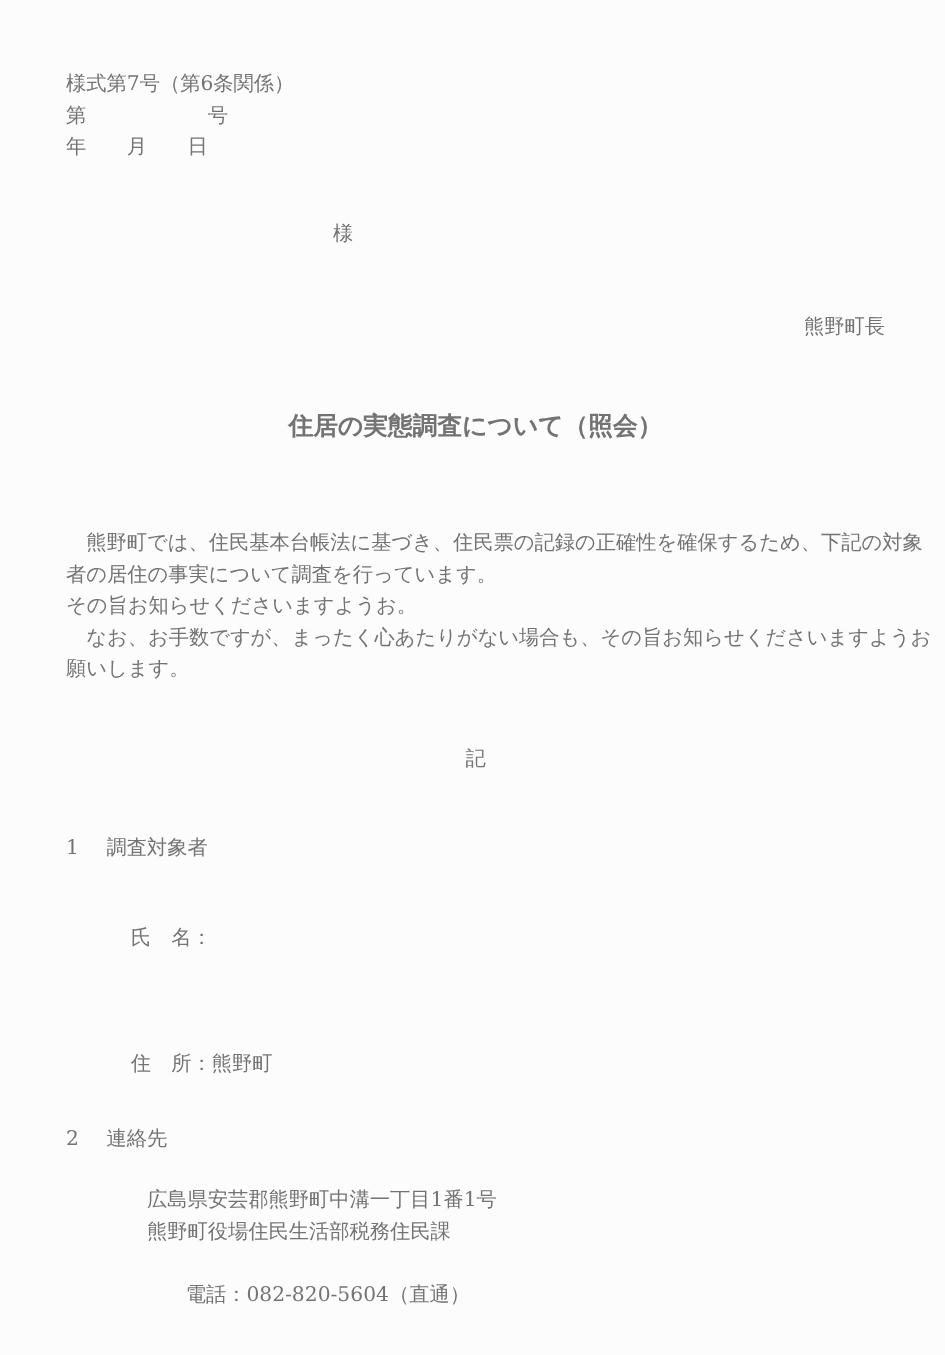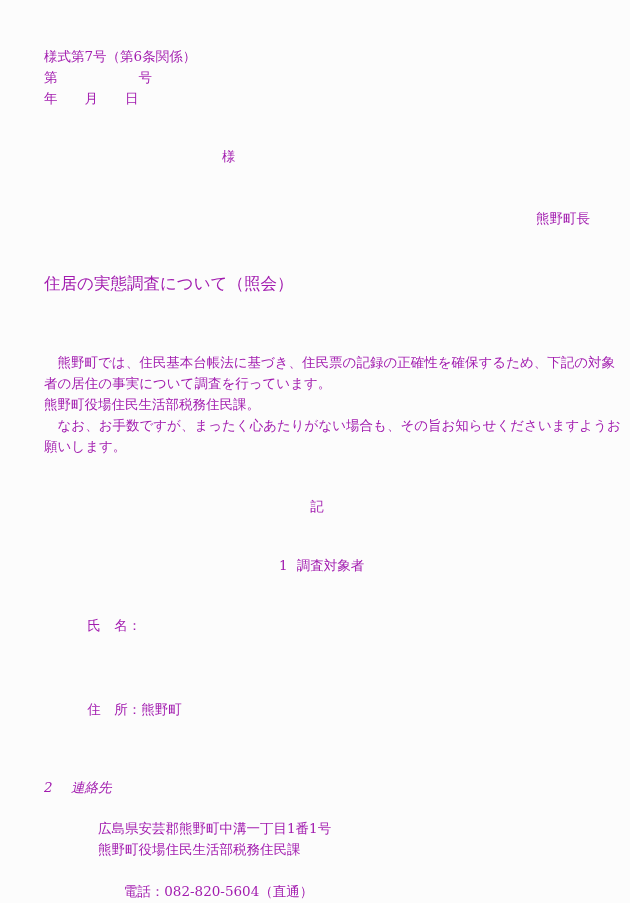--- a/index.html
+++ b/index.html
@@ -7,41 +7,42 @@
     padding: 0;
     background: #fcfcfc;
   }
   .page {
     position: relative;
     width: 630px;
     height: 903px;
     box-sizing: border-box;
     padding: 46px 40px 0 44px;
     background: #fcfcfc;
-    color: #a21caf;
+    color: #737373;
     font-family: "DejaVu Serif", "Liberation Serif", serif;
     font-size: 13.5px;
     line-height: 21px;
     overflow: hidden;
   }
   .line { white-space: pre; }
   .right-line { white-space: pre; }
   .addressee-line { margin-top: 37px; padding-left: 178px; }
   .sender-line { margin-top: 41px; padding-left: 304px; text-align: right; }
   .doc-title {
     margin: 43px 0 0 0;
+    text-align: center;
     font-size: 16.5px;
     line-height: 24px;
-    font-weight: normal;
+    font-weight: bold;
     letter-spacing: 0;
   }
   .body-text { margin-top: 56px; }
   .ki-heading { margin-top: 39px; text-align: center; }
-  .list-item-1 { margin-top: 38px; text-align: center; }
-  .list-item-2 { margin-top: 36px; font-style: italic; }
+  .list-item-1 { margin-top: 38px; }
+  .list-item-2 { margin-top: 8px; }
   .item-no { display: inline-block; width: 27px; }
   .sub-line { padding-left: 26px; white-space: pre; }
   .sub-name { margin-top: 18px; }
   .sub-addr { margin-top: 21px; }
   .contact-block { margin-top: 20px; padding-left: 54px; }
 </style>
 </head>
 <body>
 
 <div class="page">
@@ -58,21 +59,21 @@
 
   <div class="sender-line">
     <span>熊野町長</span>
   </div>
 
   <h1 class="doc-title">住居の実態調査について（照会）</h1>
 
   <div class="body-text">
     <div class="line">　熊野町では、住民基本台帳法に基づき、住民票の記録の正確性を確保するため、下記の対象</div>
     <div class="line">者の居住の事実について調査を行っています。</div>
-    <div class="line">熊野町役場住民生活部税務住民課。</div>
+    <div class="line">その旨お知らせくださいますようお。</div>
     <div class="line">　なお、お手数ですが、まったく心あたりがない場合も、その旨お知らせくださいますようお</div>
     <div class="line">願いします。</div>
   </div>
 
   <div class="ki-heading">記</div>
 
   <div class="list-item-1">
     <span class="item-no">1</span><span>調査対象者</span>
   </div>
 

